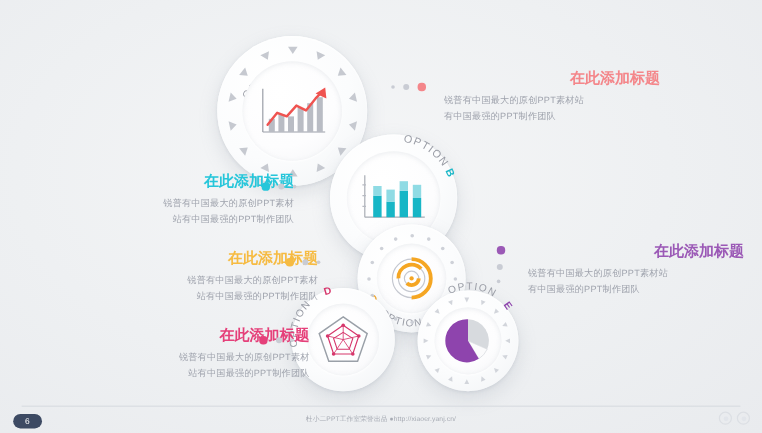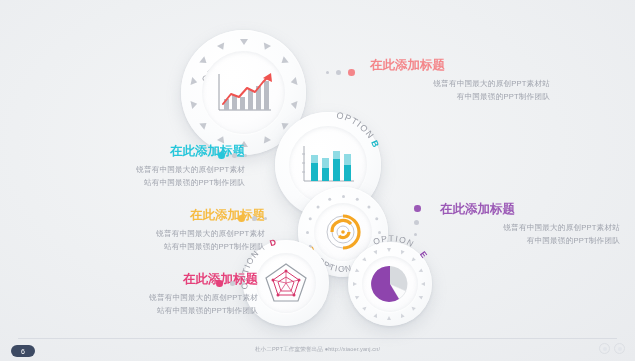--- a/index.html
+++ b/index.html
@@ -80,22 +80,22 @@
     margin-left: -2.6px; margin-top: -2px;
   }
   .dotring {
     position: absolute; width: 3px; height: 3px; border-radius: 50%;
     background: #ced1d8; left: 50%; top: 50%;
     margin-left: -1.5px; margin-top: -1.5px;
   }
 
   
   .tb { position: absolute; }
-  .tb .title { font-size: 12.5px; font-weight: bold; line-height: 1.25; }
-  .tb .body { font-size: 7.6px; color: #9fa3ad; line-height: 1.72; margin-top: 3px; letter-spacing: .2px; text-align: right; }
+  .tb .title { font-size: 12.5px; font-weight: bold; line-height: 1.25; text-align: right; }
+  .tb .body { font-size: 7.6px; color: #9fa3ad; line-height: 1.72; margin-top: 3px; letter-spacing: .2px; }
 
   .tb.right-al { text-align: right; }
   .tb.left-al  { text-align: left; }
 
   
   .dots { position: absolute; display: flex; align-items: center; gap: 7px; }
   .dots .d { border-radius: 50%; background: #c9ccd4; }
   .dots .d1 { width: 3px;   height: 3px; }
   .dots .d2 { width: 5px;   height: 5px; }
   .dots .d3 { width: 6.5px; height: 6.5px; }

